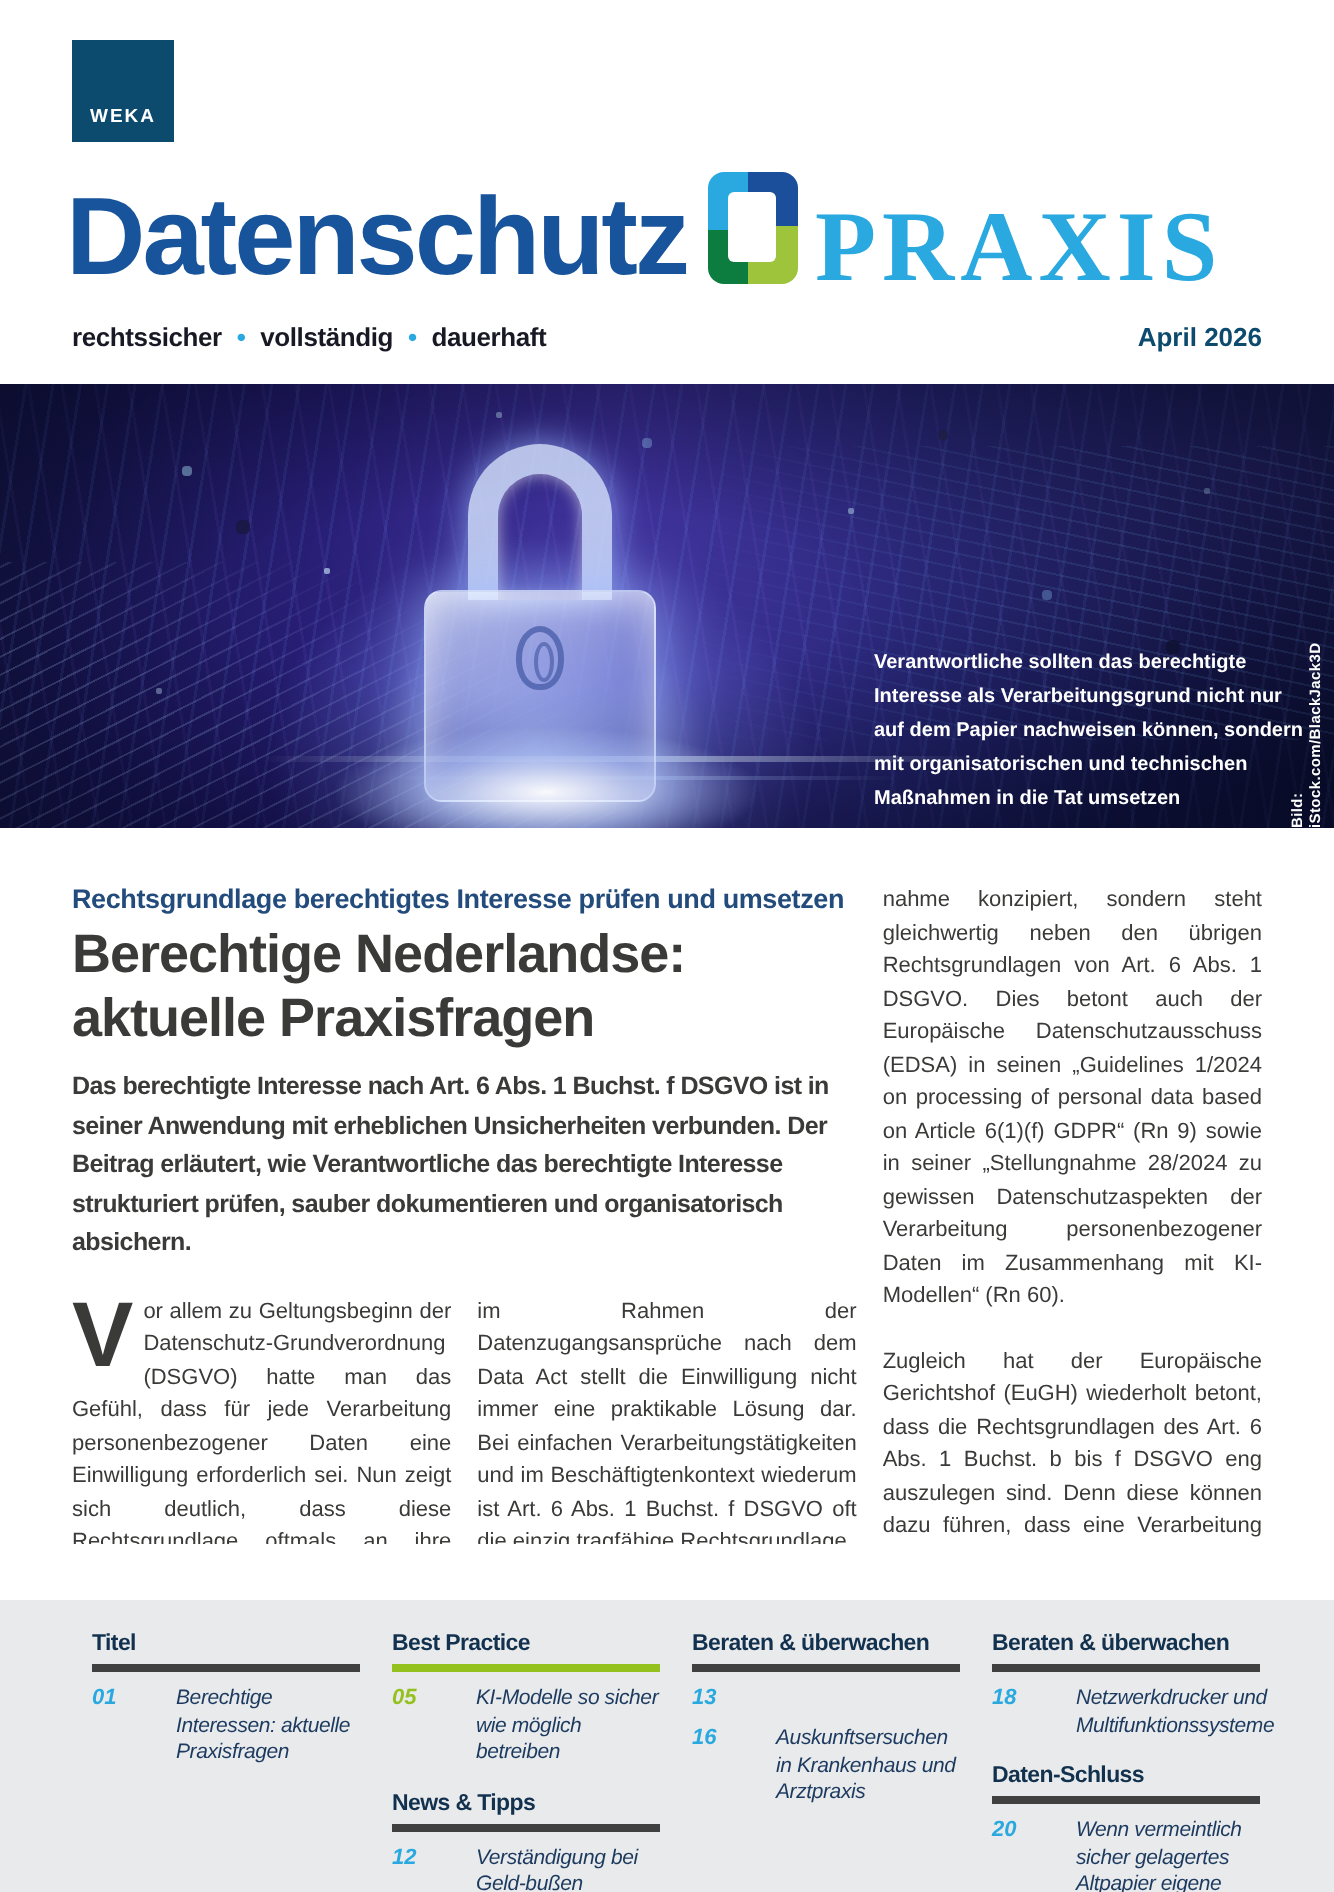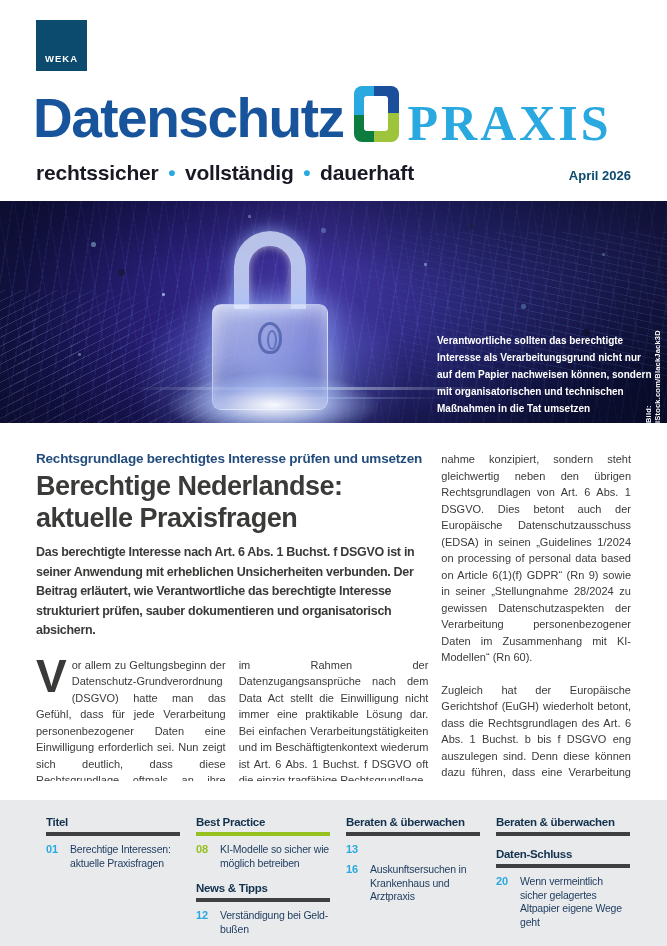--- a/index.html
+++ b/index.html
@@ -24,21 +24,21 @@
   .logo-mark .q { position:absolute; display:block; }
   .logo-mark .q.tl { top:0; left:0; width:45%; height:52%; background:#29a9e0; }
   .logo-mark .q.tr { top:0; right:0; width:55%; height:48%; background:#1b4e9b; }
   .logo-mark .q.bl { bottom:0; left:0; width:45%; height:48%; background:#0c7c3f; }
   .logo-mark .q.br { bottom:0; right:0; width:55%; height:52%; background:#9dc43b; }
   .logo-mark .q-center { position:absolute; display:block; inset:10px 11px 11px 10px; background:#fff; border-radius:3px; }
   .mast-word2 { color:#29a9e0; font-family:"Liberation Serif", serif; font-size:50px; font-weight:bold; letter-spacing:3px; line-height:.85; }
 
   
   .tagline-row { display:flex; justify-content:space-between; align-items:baseline; padding:17px 36px 0 36px; }
-  .tagline { color:#191925; font-size:21px; font-weight:bold; letter-spacing:-.2px; }
+  .tagline { color:#191925; font-size:13px; font-weight:bold; letter-spacing:-.2px; }
   .tagline .dot { color:#29a9e0; margin:0 4px; }
   .issue-date { color:#0c4a6e; font-size:13px; font-weight:bold; }
 
   
   .hero { position:relative; margin-top:16px; height:222px; overflow:hidden;
     background:
       radial-gradient(ellipse 190px 150px at 270px 185px, rgba(190,205,255,.85), rgba(120,140,245,.28) 45%, transparent 72%),
       radial-gradient(ellipse 420px 280px at 320px 100px, rgba(95,80,205,.45), transparent 72%),
       radial-gradient(ellipse 300px 200px at 620px 40px, rgba(60,50,140,.5), transparent 75%),
       linear-gradient(100deg, #12123f 0%, #1a1260 25%, #2c1f7c 45%, #171a5c 68%, #0b0e33 100%);
@@ -105,21 +105,21 @@
   .bp { margin-bottom:16px; }
   .dropcap { float:left; font-size:46px; line-height:34px; font-weight:bold; padding:2px 5px 0 0; color:#3a3a39; }
 
   
   .toc { position:absolute; left:0; right:0; top:800px; bottom:0; background:#e9eaeb;
     padding:16px 0 0 46px; display:grid; grid-template-columns:repeat(4,134px); column-gap:16px; }
   .toc-section { margin-bottom:12px; }
   .toc-head { color:#12314e; font-size:11.5px; font-weight:bold; letter-spacing:-.3px;
     border-bottom:4px solid #404040; padding-bottom:4px; margin-bottom:7px; }
   .toc-section.green .toc-head { border-bottom-color:#95c11f; }
-  .toc-item { display:flex; gap:6px; margin-bottom:8px; }
+  .toc-item { display:flex; gap:24px; margin-bottom:8px;font-style:italic; }
   .toc-item .num { color:#29a9e0; font-weight:bold; font-size:11px; width:18px; flex:none; }
   .toc-item .num.green { color:#95c11f; }
   .toc-item .itxt { color:#1c3a5f; font-size:10.5px; line-height:13.5px; letter-spacing:-.2px; }
 </style>
 </head>
 <body>
 
 <div class="page">
 
   <div class="top-row">
@@ -206,21 +206,21 @@
           <span class="num">01</span>
           <span class="itxt">Berechtige Interessen: aktuelle Praxisfragen</span>
         </div>
       </div>
     </div>
 
     <div class="toc-col">
       <div class="toc-section green">
         <h3 class="toc-head">Best Practice</h3>
         <div class="toc-item">
-          <span class="num green">08</span>
+          <span class="num green">05</span>
           <span class="itxt">KI-Modelle so sicher wie möglich betreiben</span>
         </div>
       </div>
       <div class="toc-section">
         <h3 class="toc-head">News &amp; Tipps</h3>
         <div class="toc-item">
           <span class="num">12</span>
           <span class="itxt">Verständigung bei Geld-bußen</span>
         </div>
         <div class="toc-item">
@@ -239,20 +239,24 @@
         <div class="toc-item">
           <span class="num">16</span>
           <span class="itxt">Auskunftsersuchen in Krankenhaus und Arztpraxis</span>
         </div>
       </div>
     </div>
 
     <div class="toc-col">
       <div class="toc-section">
         <h3 class="toc-head">Beraten &amp; überwachen</h3>
+        <div class="toc-item">
+          <span class="num">18</span>
+          <span class="itxt">Netzwerkdrucker und Multifunktionssysteme</span>
+        </div>
       </div>
       <div class="toc-section">
         <h3 class="toc-head">Daten-Schluss</h3>
         <div class="toc-item">
           <span class="num">20</span>
           <span class="itxt">Wenn vermeintlich sicher gelagertes Altpapier eigene Wege geht</span>
         </div>
       </div>
     </div>
 

